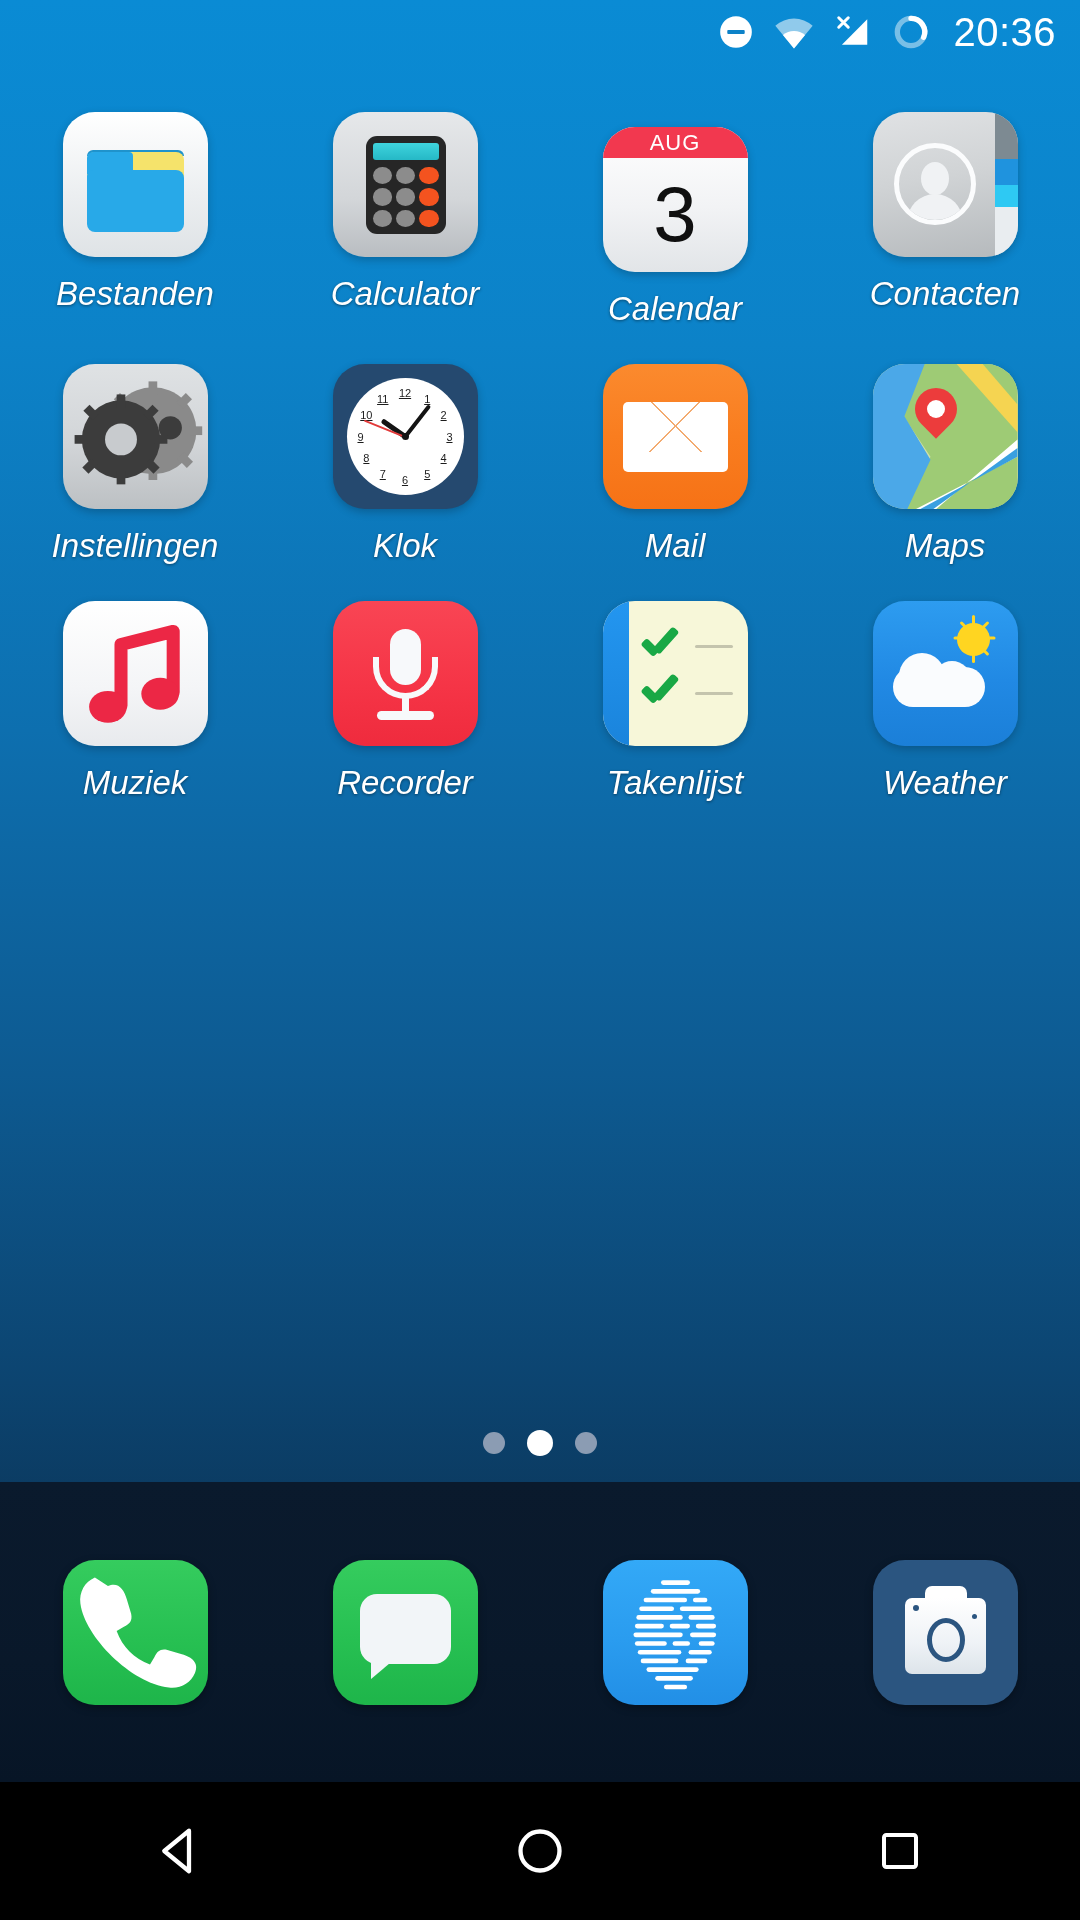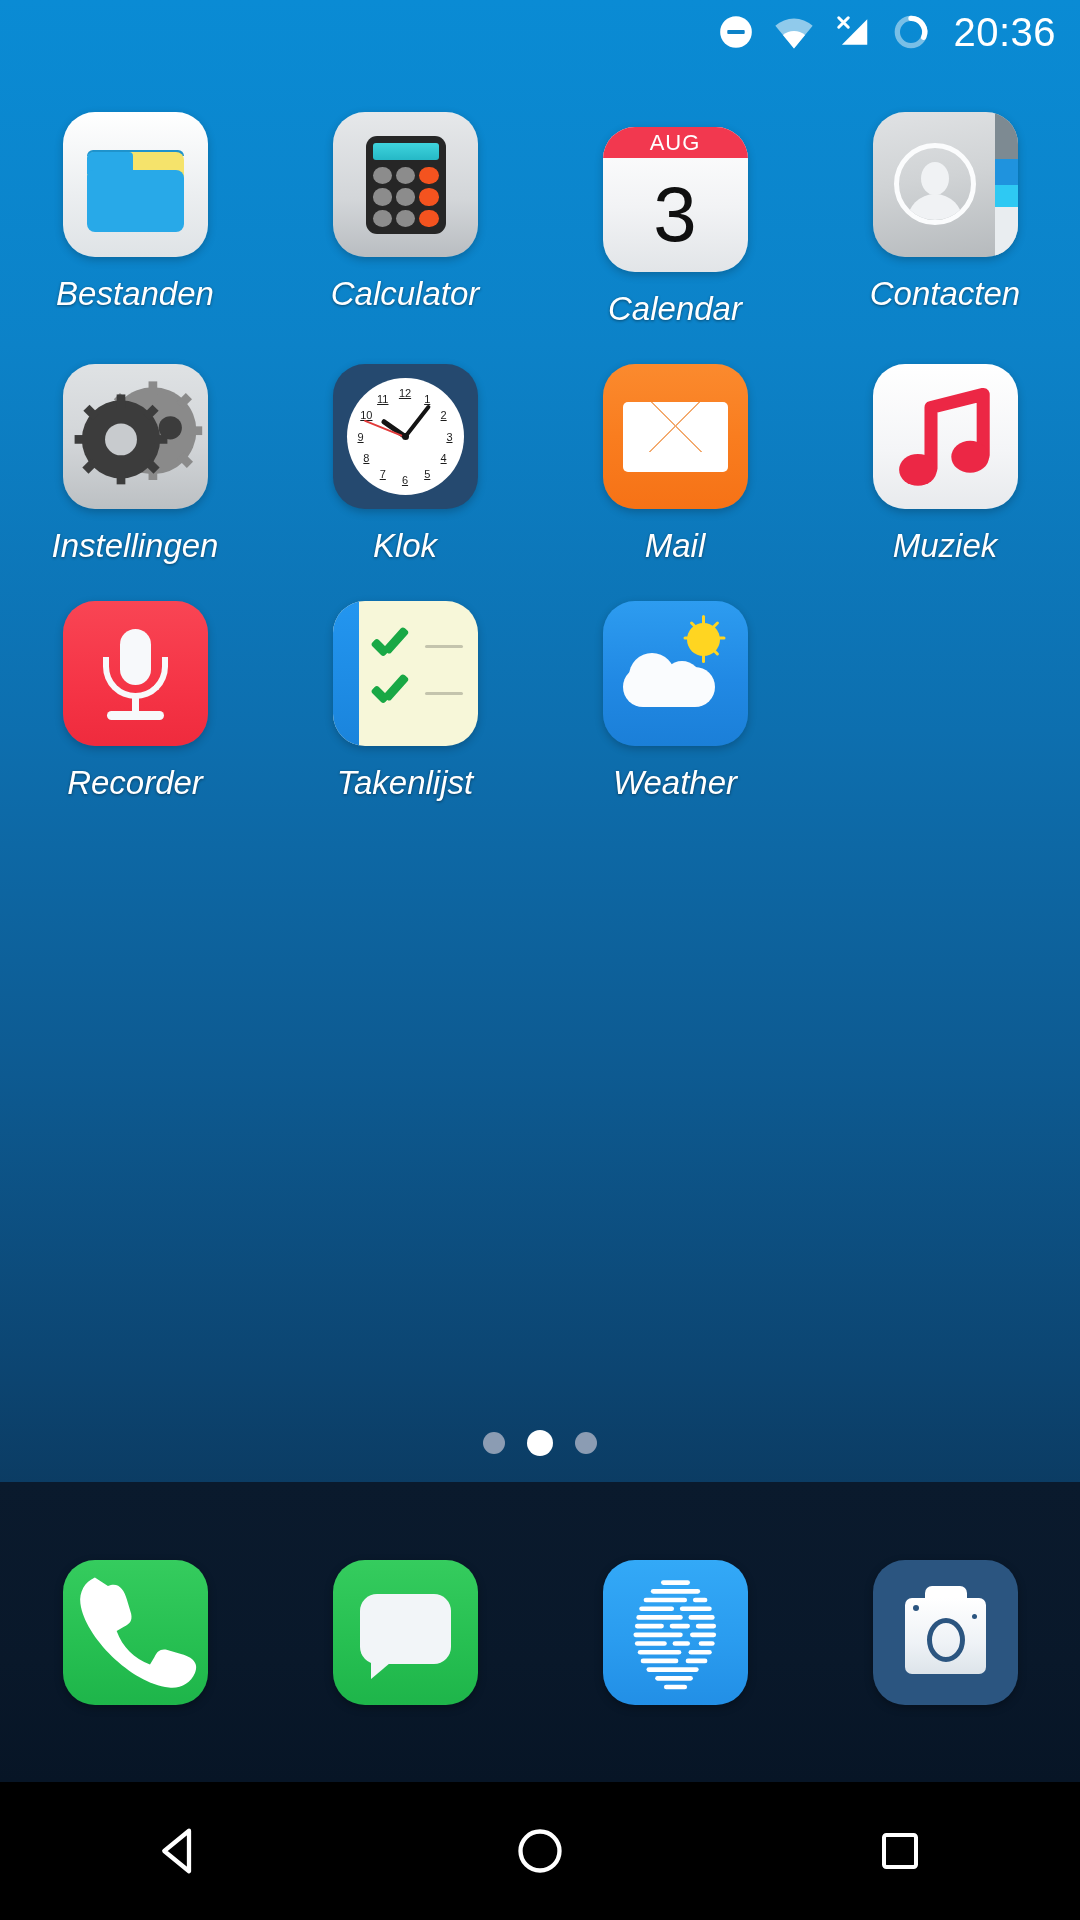--- a/index.html
+++ b/index.html
@@ -540,20 +540,31 @@
       <div class="app-label">Klok</div>
     </div>
 
     <div class="app">
       <div class="icon ic-mail">
         <span class="env"></span>
       </div>
       <div class="app-label">Mail</div>
     </div>
 
+    <div class="app">
+      <div class="icon ic-maps">
+        <span class="land2"></span>
+        <span class="water"></span>
+        <span class="road-y"></span>
+        <span class="road-w"></span>
+        <span class="road-b"></span>
+        <span class="pin"></span>
+      </div>
+      <div class="app-label">Maps</div>
+    </div>
 
     <div class="app">
       <div class="icon ic-music">
         <svg width="145" height="145" viewBox="0 0 100 100">
           <path d="M40 72 V30 L76 21 V63" fill="none" stroke="#ec2745" stroke-width="9" stroke-linecap="round" stroke-linejoin="round"></path>
           <ellipse cx="31" cy="73" rx="13" ry="11" fill="#ec2745"></ellipse>
           <ellipse cx="67" cy="64" rx="13" ry="11" fill="#ec2745"></ellipse>
         </svg>
       </div>
       <div class="app-label">Muziek</div>

